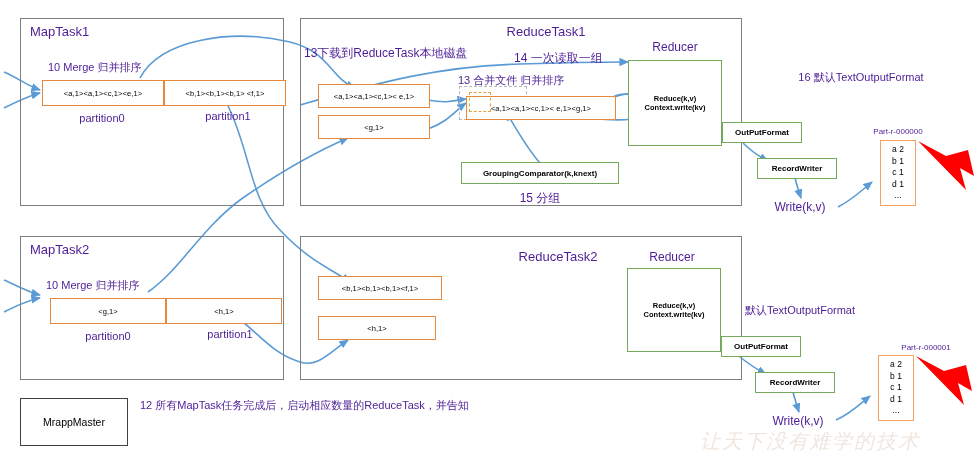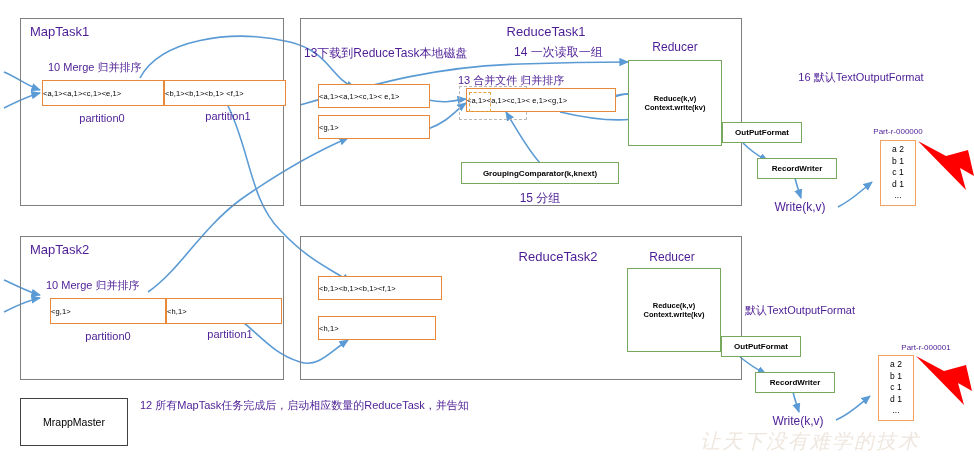--- a/index.html
+++ b/index.html
@@ -3,21 +3,21 @@
 <meta charset="utf-8">
 <style>
   html,body{margin:0;padding:0;background:#ffffff;}
   body{width:974px;height:462px;position:relative;overflow:hidden;
        font-family:"Liberation Sans","DejaVu Sans",sans-serif;color:#000;}
   #root{position:absolute;left:0;top:0;width:974px;height:462px;}
   
   .frame{position:absolute;border:1.5px solid #7f7f7f;background:transparent;box-sizing:border-box;}
   
   .obox{position:absolute;box-sizing:border-box;border:1.3px solid #e8883a;
-        background:#ffffff;display:flex;align-items:center;justify-content:flex-start;
+        background:#ffffff;display:flex;align-items:center;justify-content:center;
         font-size:7.5px;letter-spacing:.1px;color:#000;white-space:nowrap;}
   
   .gbox{position:absolute;box-sizing:border-box;border:1.2px solid #76a95b;
         background:#ffffff;display:flex;align-items:center;justify-content:center;
         flex-direction:column;font-size:8px;color:#000;white-space:nowrap;font-weight:bold;}
   
   .t{position:absolute;white-space:nowrap;color:#4c1d95;}
   .t.c{transform:translateX(-50%);}
   .f13{font-size:13px;}
   .f12{font-size:12px;}
@@ -117,32 +117,32 @@
     <span>&lt;g,1&gt;</span>
   </div>
   <div class="obox" style="left:166px;top:298px;width:116px;height:26px;">
     <span>&lt;h,1&gt;</span>
   </div>
   <div class="t f11 c" style="left:108px;top:330px;">partition0</div>
   <div class="t f11 c" style="left:230px;top:328px;">partition1</div>
 
   <div class="t f13 c" style="left:546px;top:24px;">ReduceTask1</div>
   <div class="t f12" style="left:304px;top:45px;">13下载到ReduceTask本地磁盘</div>
-  <div class="t f12" style="left:514px;top:44px;">14 一次读取一组</div>
+  <div class="t f12" style="left:514px;top:50px;">14 一次读取一组</div>
 
   <div class="obox" style="left:318px;top:84px;width:112px;height:24px;">
     <span>&lt;a,1&gt;&lt;a,1&gt;&lt;c,1&gt;&lt; e,1&gt;</span>
   </div>
   <div class="obox" style="left:318px;top:115px;width:112px;height:24px;">
     <span>&lt;g,1&gt;</span>
   </div>
 
   <div class="t f11" style="left:458px;top:73px;">13 合并文件 归并排序</div>
   <div class="sel" style="left:459px;top:86px;width:68px;height:34px;"></div>
-  <div class="obox" style="left:466px;top:88px;width:150px;height:24px;">
+  <div class="obox" style="left:466px;top:96px;width:150px;height:24px;">
     <span>&lt;a,1&gt;&lt;a,1&gt;&lt;c,1&gt;&lt; e,1&gt;&lt;g,1&gt;</span>
   </div>
   <div class="sel2" style="left:469px;top:92px;width:22px;height:20px;"></div>
 
   <div class="gbox" style="left:461px;top:162px;width:158px;height:22px;">
     <span>GroupingComparator(k,knext)</span>
   </div>
   <div class="t f12 c" style="left:540px;top:190px;">15 分组</div>
 
   <div class="t f12 c" style="left:675px;top:40px;">Reducer</div>

